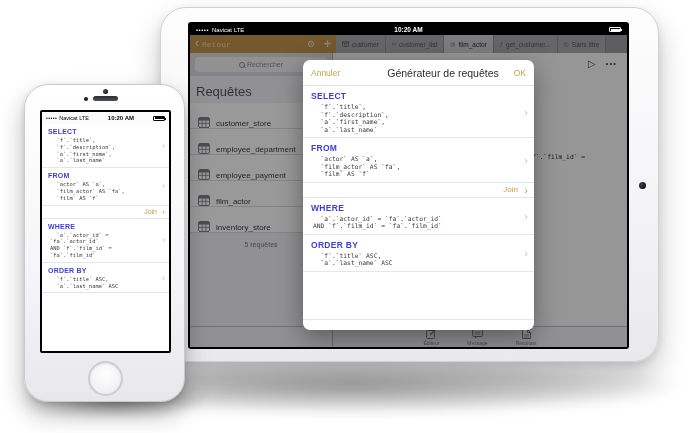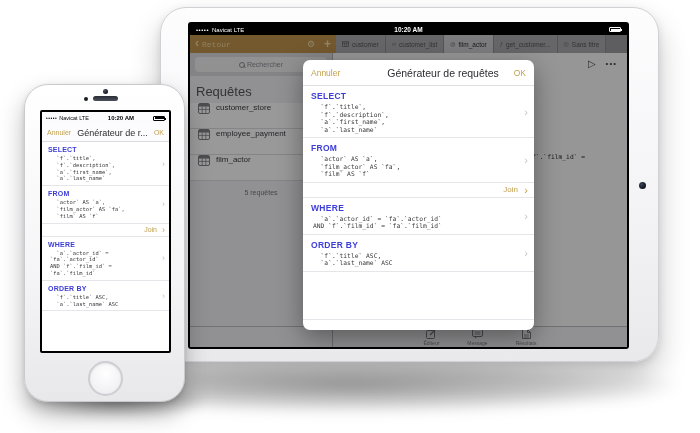--- a/index.html
+++ b/index.html
@@ -62,21 +62,21 @@
   .sidebar { position:absolute; left:0; top:0; width:142px; bottom:0; background:#f2f2f5; }
   .search-row { background:#dddde1; padding:4px 5px; }
   .search-field { background:#f2f2f4; border-radius:4px; height:15px; display:flex;
     align-items:center; justify-content:center; gap:3px; color:#8e8e94; font-size:7px; }
   .search-glass { position:relative; width:5px; height:5px; }
   .search-glass::before { content:""; position:absolute; left:0; top:0; width:4px; height:4px;
     border:1px solid #8e8e94; border-radius:50%; }
   .search-glass::after { content:""; position:absolute; left:4px; top:4px; width:2.5px; height:1px;
     background:#8e8e94; transform:rotate(45deg); }
   .sidebar-header { font-size:13px; color:#55555b; padding:8px 6px 4px 6px; }
-  .table-row { display:flex; align-items:flex-start; gap:6px; background:#fff; height:26px;
+  .table-row { display:flex; align-items:flex-end; gap:6px; background:#fff; height:26px;
     padding:0 8px; border-bottom:1px solid #dedee2; font-size:8px; color:#3c3c41; }
   .table-row:first-of-type { border-top:1px solid #dedee2; }
   .sidebar-footer { text-align:center; font-size:7px; color:#77777e; padding-top:8px; }
 
   
   .editor { position:absolute; left:143px; top:0; right:0; bottom:0; background:#fafafa; }
   .editor-toolbar { display:flex; justify-content:flex-end; align-items:center; gap:10px;
     height:22px; padding:0 10px; color:#4a4a50; }
   .play-ico { font-size:10px; line-height:1; }
   .more-ico { font-size:8px; letter-spacing:1px; line-height:1; }
@@ -234,31 +234,51 @@
               <span>customer_store</span>
             </div>
             <div class="table-row">
               <svg width="12" height="11" viewBox="0 0 12 11">
                   <rect x="0.5" y="0.5" width="11" height="10" rx="1.5" fill="none" stroke="#808087" stroke-width="1"></rect>
                   <rect x="1" y="1" width="10" height="2.6" fill="#808087"></rect>
                   <line x1="0.5" y1="6.4" x2="11.5" y2="6.4" stroke="#808087" stroke-width="0.8"></line>
                   <line x1="4.2" y1="3.6" x2="4.2" y2="10.5" stroke="#808087" stroke-width="0.8"></line>
                   <line x1="7.8" y1="3.6" x2="7.8" y2="10.5" stroke="#808087" stroke-width="0.8"></line>
                 </svg>
-              <span>employee_payment</span>
+              <span>employee_department</span>
             </div>
             <div class="table-row">
               <svg width="12" height="11" viewBox="0 0 12 11">
                   <rect x="0.5" y="0.5" width="11" height="10" rx="1.5" fill="none" stroke="#808087" stroke-width="1"></rect>
                   <rect x="1" y="1" width="10" height="2.6" fill="#808087"></rect>
                   <line x1="0.5" y1="6.4" x2="11.5" y2="6.4" stroke="#808087" stroke-width="0.8"></line>
                   <line x1="4.2" y1="3.6" x2="4.2" y2="10.5" stroke="#808087" stroke-width="0.8"></line>
                   <line x1="7.8" y1="3.6" x2="7.8" y2="10.5" stroke="#808087" stroke-width="0.8"></line>
                 </svg>
+              <span>employee_payment</span>
+            </div>
+            <div class="table-row">
+              <svg width="12" height="11" viewBox="0 0 12 11">
+                  <rect x="0.5" y="0.5" width="11" height="10" rx="1.5" fill="none" stroke="#808087" stroke-width="1"></rect>
+                  <rect x="1" y="1" width="10" height="2.6" fill="#808087"></rect>
+                  <line x1="0.5" y1="6.4" x2="11.5" y2="6.4" stroke="#808087" stroke-width="0.8"></line>
+                  <line x1="4.2" y1="3.6" x2="4.2" y2="10.5" stroke="#808087" stroke-width="0.8"></line>
+                  <line x1="7.8" y1="3.6" x2="7.8" y2="10.5" stroke="#808087" stroke-width="0.8"></line>
+                </svg>
               <span>film_actor</span>
+            </div>
+            <div class="table-row">
+              <svg width="12" height="11" viewBox="0 0 12 11">
+                  <rect x="0.5" y="0.5" width="11" height="10" rx="1.5" fill="none" stroke="#808087" stroke-width="1"></rect>
+                  <rect x="1" y="1" width="10" height="2.6" fill="#808087"></rect>
+                  <line x1="0.5" y1="6.4" x2="11.5" y2="6.4" stroke="#808087" stroke-width="0.8"></line>
+                  <line x1="4.2" y1="3.6" x2="4.2" y2="10.5" stroke="#808087" stroke-width="0.8"></line>
+                  <line x1="7.8" y1="3.6" x2="7.8" y2="10.5" stroke="#808087" stroke-width="0.8"></line>
+                </svg>
+              <span>inventory_store</span>
             </div>
             <div class="sidebar-footer">5 requêtes</div>
           </div>
 
           <div class="editor">
             <div class="editor-toolbar">
               <span class="play-ico">▷</span>
               <span class="more-ico">•••</span>
             </div>
             <pre class="editor-code">f`.`film_id` =</pre>
@@ -355,25 +375,20 @@
           <span class="sb-left">
             <span class="sb-dots">•••••</span>
             <span>Navicat LTE</span>
           </span>
           <span class="sb-time">10:20 AM</span>
           <span class="sb-right">
             <span class="batt"></span>
           </span>
         </div>
 
-        <div class="ip-nav">
-          <span class="ip-cancel gold">Annuler</span>
-          <span class="ip-title">Générateur de r...</span>
-          <span class="ip-ok gold">OK</span>
-        </div>
 
         <div class="ip-body">
           <div class="ip-sec">
             <div class="ip-kw">SELECT</div>
             <pre class="ip-code">  `f`.`title`,
   `f`.`description`,
   `a`.`first_name`,
   `a`.`last_name`</pre>
             <span class="chev">›</span>
           </div>

